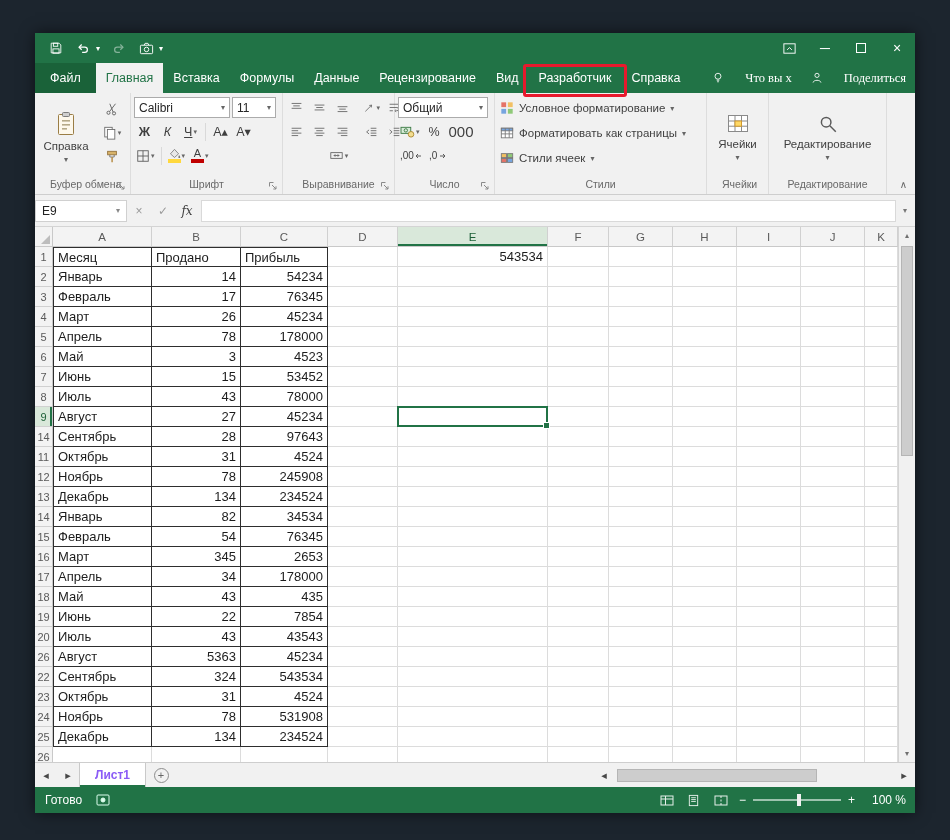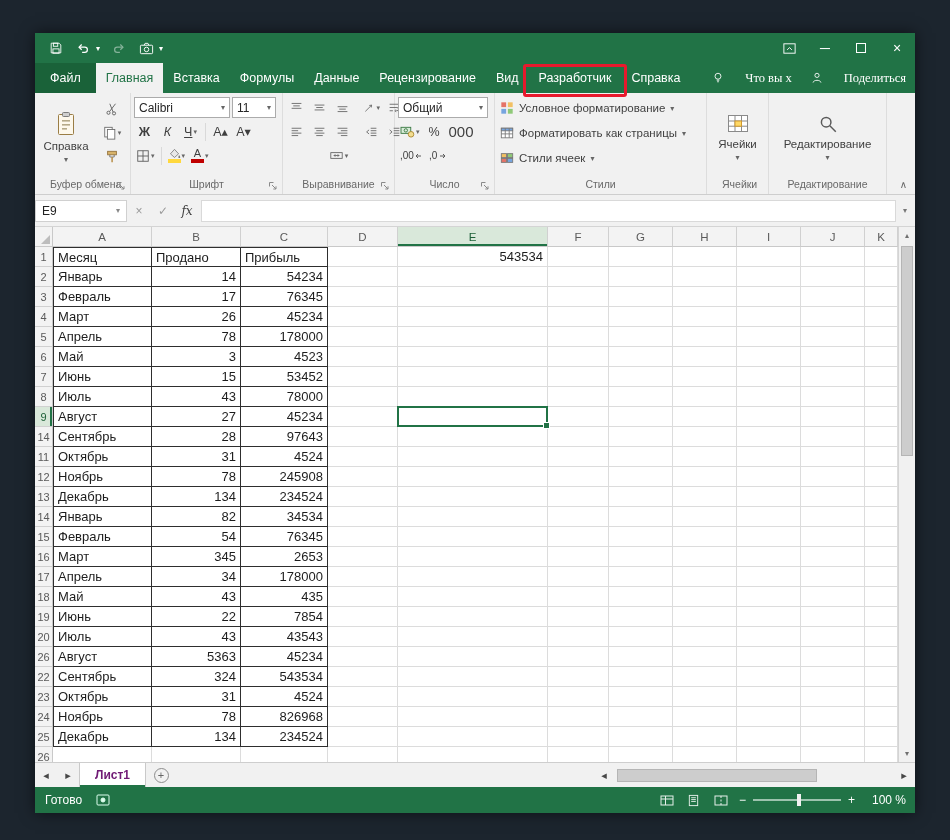--- a/index.html
+++ b/index.html
@@ -91,21 +91,21 @@
 
   
   .vscroll { flex:0 0 17px; background:#f1f1f1; border-left:1px solid #d4d4d4; display:flex; flex-direction:column; }
   .scrbtn { flex:0 0 17px; display:flex; align-items:center; justify-content:center; font-size:8px; color:#707070; }
   .vtrack { flex:1; position:relative; }
   .vthumb { position:absolute; left:2px; right:2px; top:2px; height:42%; background:#cdcdcd; border:1px solid #b5b5b5; }
 
   
   .sheetrow { flex:0 0 25px; background:#f1f1f1; border-top:1px solid #cecece; display:flex; align-items:stretch; font-size:12px; }
   .snav { width:22px; display:flex; align-items:center; justify-content:center; color:#474747; font-size:11px; }
-  .sheettab { padding:0 15px; background:#fff; color:#701a75; font-weight:bold; display:flex; align-items:center;
+  .sheettab { padding:0 15px; background:#fff; color:#8b5cf6; font-weight:bold; display:flex; align-items:center;
               border-left:1px solid #c9c9c9; border-right:1px solid #c9c9c9; box-shadow:inset 0 -2px 0 #217346; }
   .addsheet { width:30px; display:flex; align-items:center; justify-content:center; }
   .addsheet .circ { width:15px; height:15px; border:1px solid #8d8d8d; border-radius:50%; color:#666;
                     font-size:11px; line-height:13px; text-align:center; }
   .hscroll { margin-left:auto; width:322px; display:flex; align-items:center; background:#f1f1f1; }
   .htrack { flex:1; height:17px; position:relative; }
   .hthumb { position:absolute; top:2px; bottom:2px; left:2px; width:72%; background:#cdcdcd; border:1px solid #b5b5b5; }
 
   
   .statusbar { flex:0 0 26px; background:#217346; color:#fff; display:flex; align-items:center; font-size:12px; }
@@ -870,21 +870,21 @@
               <div class="cell" style="width: 64px;"></div>
               <div class="cell" style="width: 64px;"></div>
               <div class="cell" style="width: 64px;"></div>
               <div class="cell" style="width: 64px;"></div>
               <div class="cell" style="width: 33px;"></div>
             </div>
             <div class="grow">
               <div class="rowhdr">24</div>
               <div class="cell tbl tbl-l" style="width: 99px;">Ноябрь</div>
               <div class="cell num tbl" style="width: 89px;">78</div>
-              <div class="cell num tbl" style="width: 87px;">826968</div>
+              <div class="cell num tbl" style="width: 87px;">531908</div>
               <div class="cell" style="width: 70px;"></div>
               <div class="cell" style="width: 150px;"></div>
               <div class="cell" style="width: 61px;"></div>
               <div class="cell" style="width: 64px;"></div>
               <div class="cell" style="width: 64px;"></div>
               <div class="cell" style="width: 64px;"></div>
               <div class="cell" style="width: 64px;"></div>
               <div class="cell" style="width: 33px;"></div>
             </div>
             <div class="grow">

